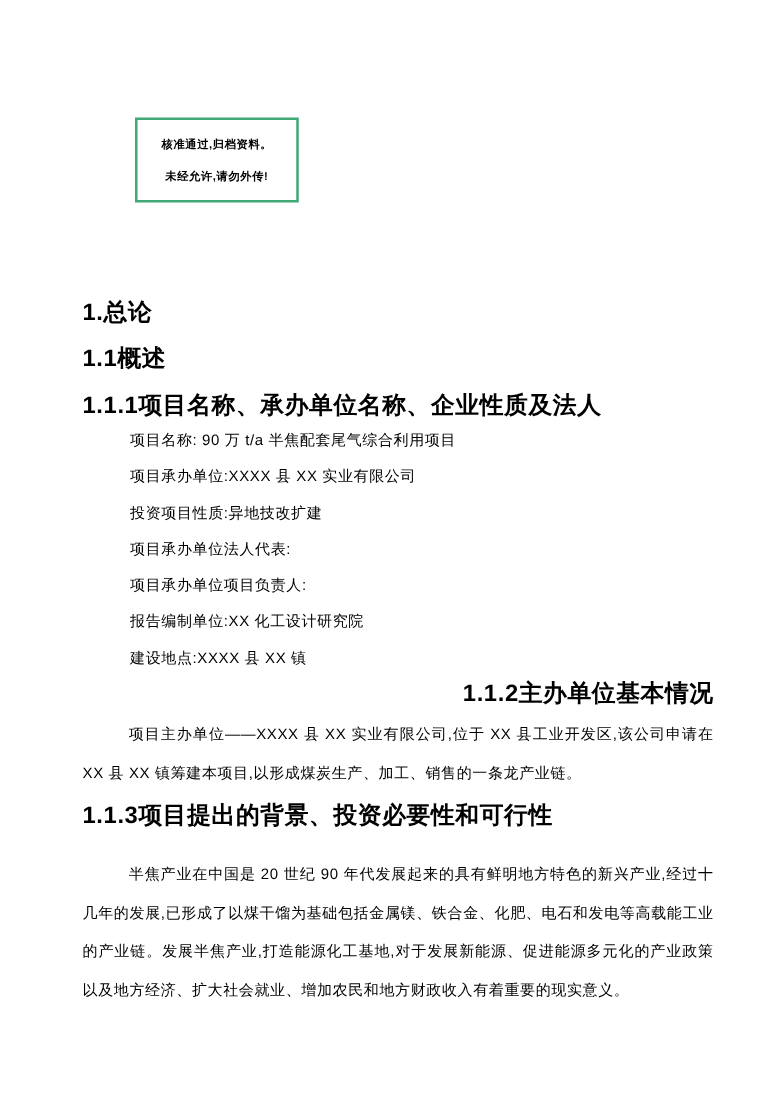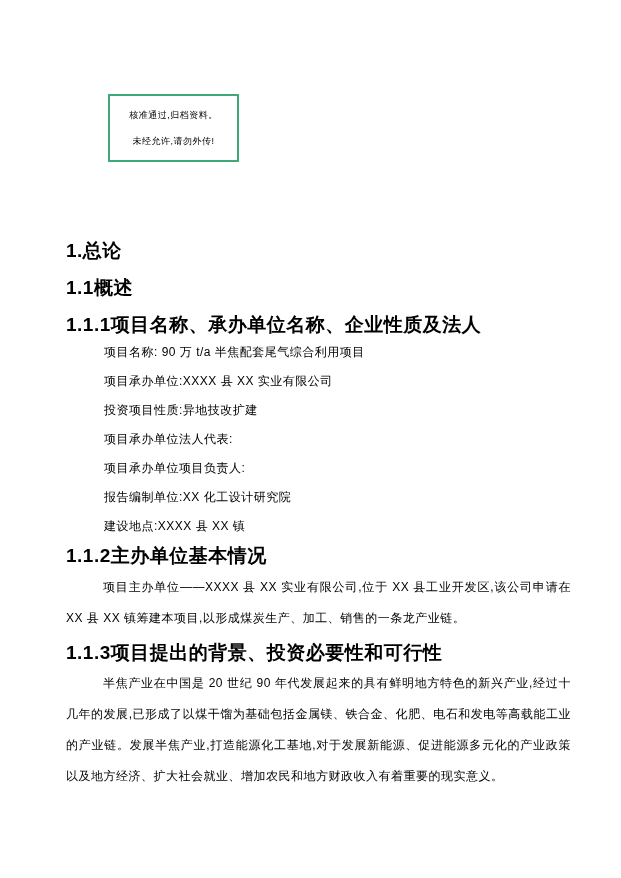--- a/index.html
+++ b/index.html
@@ -23,21 +23,21 @@
     border: 2px solid #3FA877;
     background: #ffffff;
     display: flex;
     flex-direction: column;
     justify-content: space-around;
     align-items: center;
     padding: 6px 2px;
   }
   .stamp-line {
     font-size: 9px;
-    font-weight: normal;
+    font-weight: bold;
     letter-spacing: 0.5px;
     color: #000000;
     white-space: nowrap;
     text-align: center;
   }
   
   .content {
     position: absolute;
     left: 66px; top: 242px;
     width: 505px;
@@ -52,29 +52,29 @@
   .h2 { margin-bottom: 20px; }
   .h3a { margin-bottom: 11px; }
   .info-line {
     font-size: 12px;
     line-height: 17px;
     margin-bottom: 12px;
     padding-left: 38px;
     letter-spacing: 0.5px;
     white-space: nowrap;
   }
-  .h3b { margin-bottom: 8px; }
+  .h3b { margin-bottom: 8px; text-align: right; }
   .para {
     font-size: 12px;
     line-height: 31px;
     text-align: justify;
     text-indent: 37px;
     letter-spacing: 0.5px;
   }
-  .h3c { margin-top: 10px; margin-bottom: 7px; }
+  .h3c { margin-top: 10px; margin-bottom: 23px; }
 </style>
 </head>
 <body>
 
 <div class="page">
 
   <div class="stamp-box" style="border-color: rgb(63, 168, 119);">
     <div class="stamp-line">核准通过,归档资料。</div>
     <div class="stamp-line">未经允许,请勿外传!</div>
   </div>

